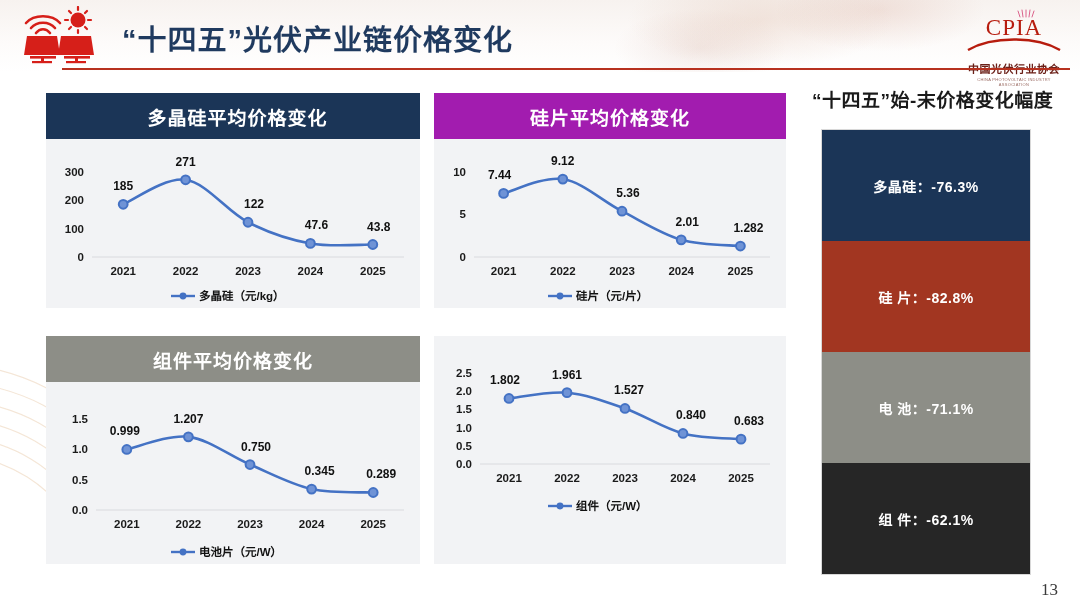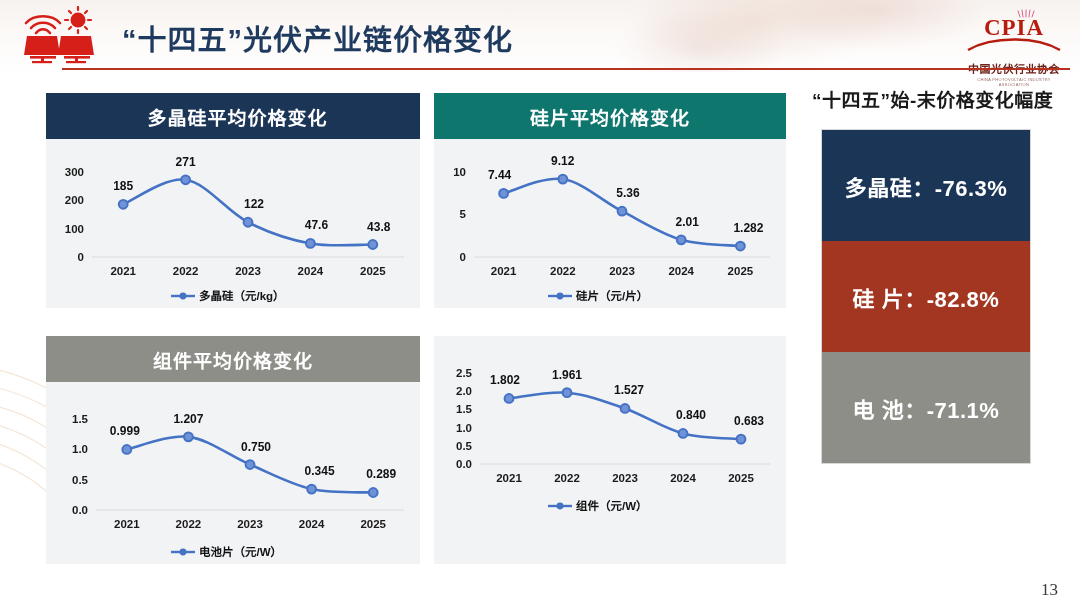--- a/index.html
+++ b/index.html
@@ -64,21 +64,21 @@
     white-space: nowrap;
   }
   .cpia-logo {
     position: absolute;
     right: 14px; top: 6px;
     width: 104px; height: 58px;
     text-align: center;
   }
   .cpia-word {
     font-size: 23px;
-    font-weight: bold;
+    font-weight: normal;
     letter-spacing: 1px;
     color: #b71c0e;
     line-height: 1;
     margin-top: 10px;
     font-family: "Liberation Serif", "DejaVu Serif", serif;
   }
   .cpia-cn {
     font-size: 11px;
     color: #6b2018;
     letter-spacing: .5px;
@@ -137,21 +137,21 @@
     width: 210px;
     margin-left: 9px;
     border: 1px solid #d8d8d8;
   }
   .summary-row {
     height: 111px;
     display: flex;
     align-items: center;
     justify-content: center;
     color: #ffffff;
-    font-size: 22px;
+    font-size: 14px;
     font-weight: bold;
     letter-spacing: .5px;
     white-space: nowrap;
   }
 
   .page-number {
     position: absolute;
     right: 22px; bottom: 8px;
     font-size: 17px;
     color: #3a3a3a;
@@ -263,21 +263,21 @@
         <g>
           <line x1="125" y1="157" x2="149" y2="157" stroke="#4472c4" stroke-width="2.4"></line>
           <circle cx="137" cy="157" r="3.4" fill="#4472c4"></circle>
           <text x="153" y="161" text-anchor="start" class="leg-txt">多晶硅（元/kg）</text>
         </g>
       </svg>
   </div>
 </div>
 
 <div class="card" id="card-wafer">
-  <div class="card-head" style="background: #0f766e;">硅片平均价格变化</div>
+  <div class="card-head" style="background: #a21caf;">硅片平均价格变化</div>
   <div class="card-body">
     <svg class="chart-svg" width="352" height="169" viewBox="0 0 352 169">
         <text x="32" y="122" text-anchor="end" class="ytick">0</text>
         <text x="32" y="79.27272727272728" text-anchor="end" class="ytick">5</text>
         <text x="32" y="36.54545454545455" text-anchor="end" class="ytick">10</text>
         <line x1="40" y1="118" x2="336" y2="118" stroke="#d9dade" stroke-width="1"></line>
         <text x="69.6" y="136" text-anchor="middle" class="ax-lbl">2021</text>
         <text x="128.8" y="136" text-anchor="middle" class="ax-lbl">2022</text>
         <text x="188" y="136" text-anchor="middle" class="ax-lbl">2023</text>
         <text x="247.2" y="136" text-anchor="middle" class="ax-lbl">2024</text>
@@ -376,16 +376,19 @@
   <div class="summary-stack">
     <div class="summary-row" style="background: rgb(27, 53, 87);">
       <span>多晶硅：-76.3%</span>
     </div>
     <div class="summary-row" style="background: rgb(162, 54, 33);">
       <span>硅  片：-82.8%</span>
     </div>
     <div class="summary-row" style="background: rgb(141, 142, 135);">
       <span>电  池：-71.1%</span>
     </div>
+    <div class="summary-row" style="background: rgb(38, 38, 38);">
+      <span>组  件：-62.1%</span>
+    </div>
   </div>
 </div>
 
 <div class="page-number">13</div>
 
 </body></html>

